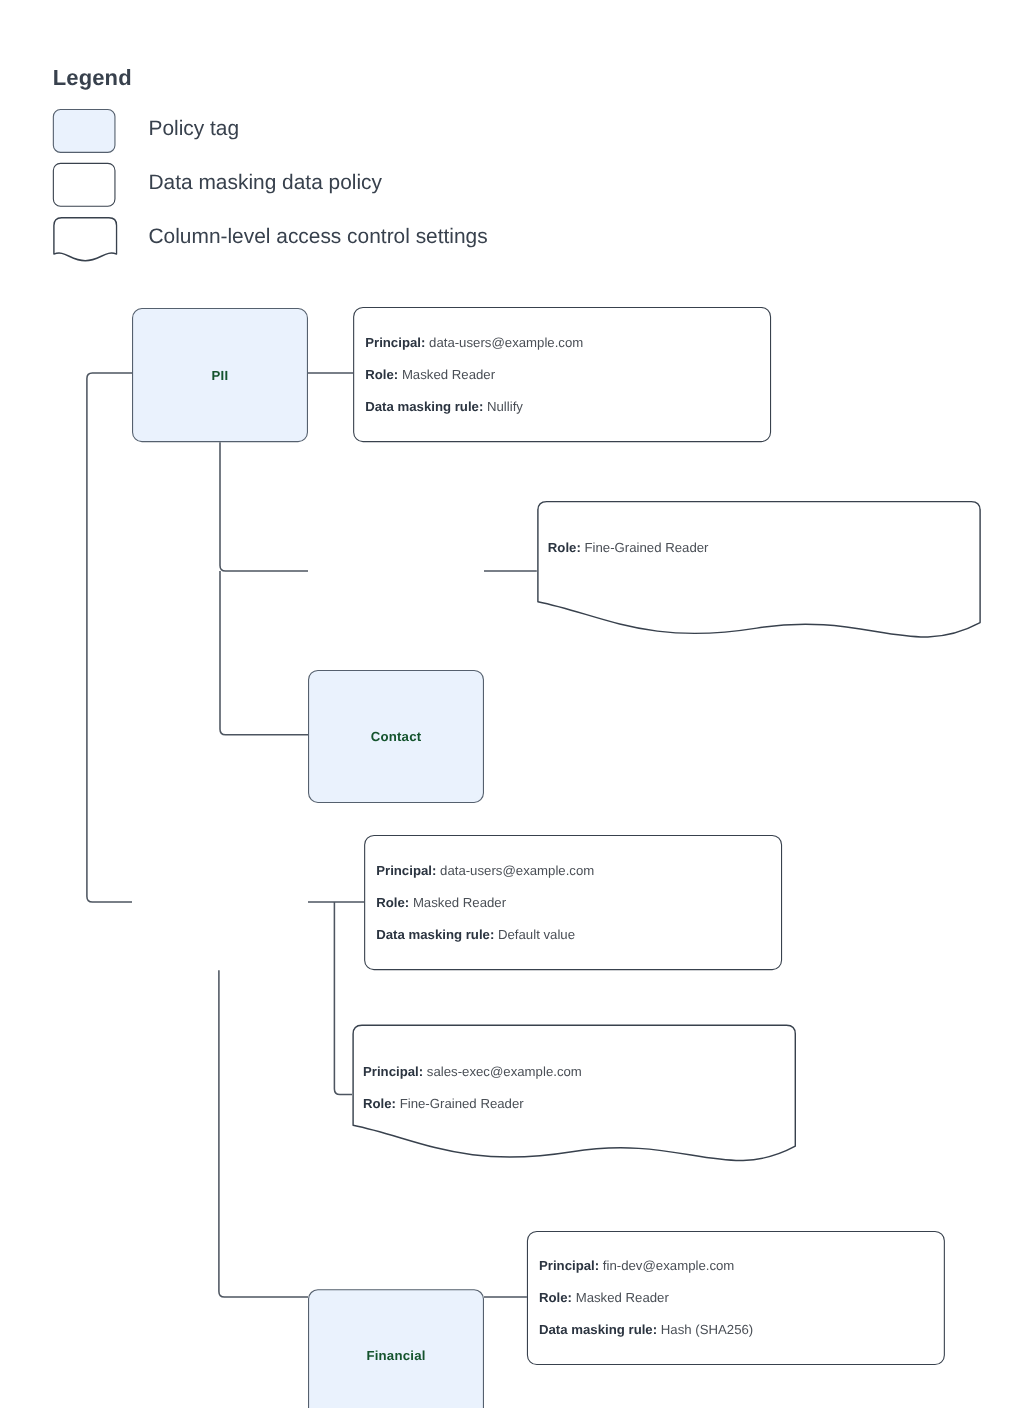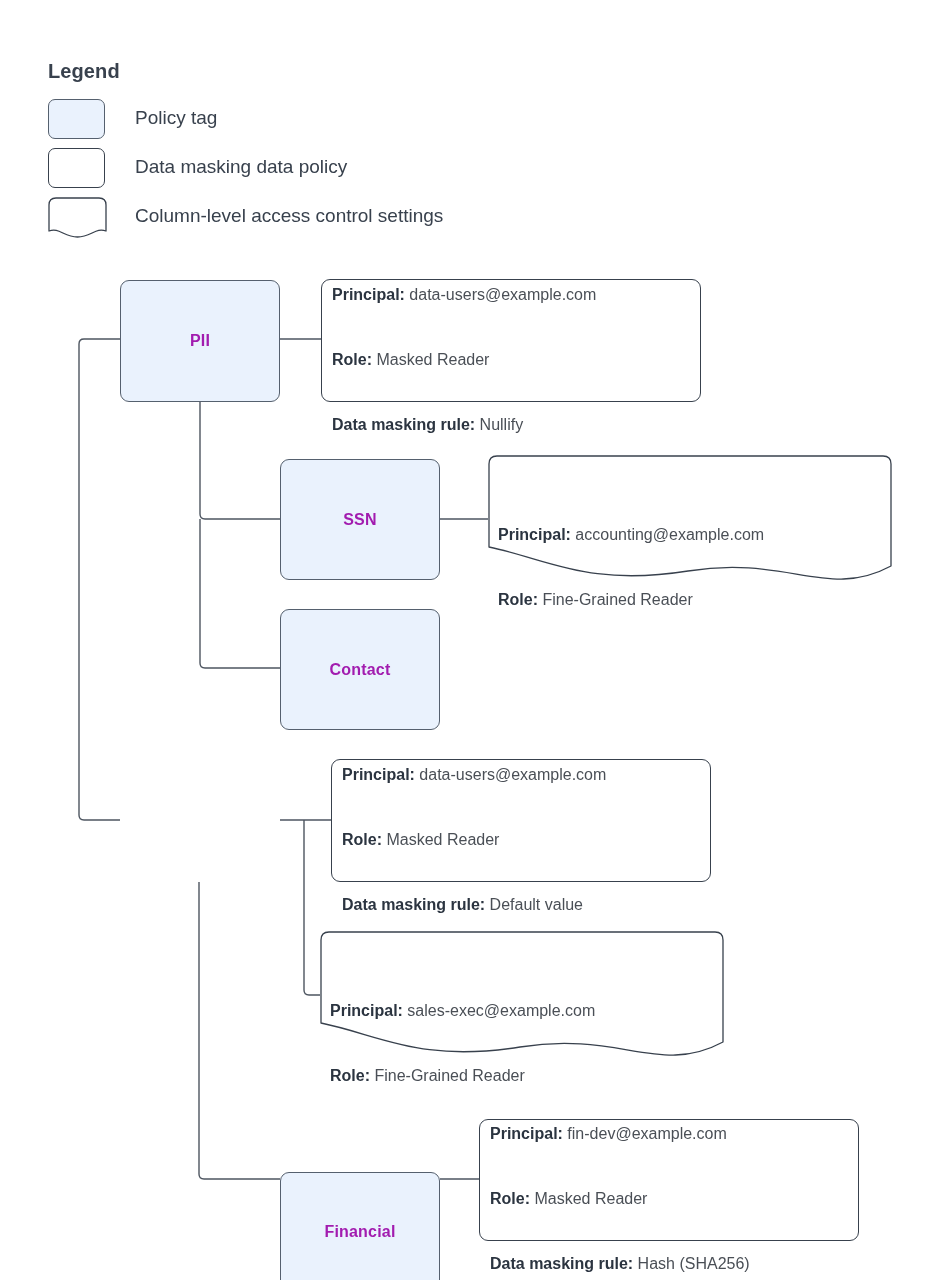--- a/index.html
+++ b/index.html
@@ -79,47 +79,46 @@
     position: absolute;
     box-sizing: border-box;
     background: #eaf2fd;
     border: 1px solid #55606e;
     border-radius: 9px;
     display: flex;
     align-items: center;
     justify-content: center;
   }
   .tag-node span {
-    font-size: 16px;
+    font-size: 12px;
     font-weight: bold;
-    color: #a21caf;
+    color: #14532d;
     letter-spacing: 0.2px;
   }
 
   
   .policy-box {
     position: absolute;
     box-sizing: border-box;
     background: #ffffff;
     border: 1px solid #38414d;
     border-radius: 9px;
   }
   .policy-lines {
     position: absolute;
     left: 10px;
     right: 8px;
     top: 50%;
     transform: translateY(-50%);
   }
   .pline {
-    font-size: 16px;
+    font-size: 12px;
     color: #4a4f56;
     line-height: 29px;
     white-space: nowrap;
-    margin-top: 36px;
   }
   .pline b {
     color: #2b3440;
     font-weight: bold;
   }
 
   
   .doc-box {
     position: absolute;
   }
@@ -181,23 +180,20 @@
                  C 16 40 11 30 1 34 Z" fill="#ffffff" stroke="#38414d" stroke-width="1.3" stroke-linejoin="round"></path>
       </svg>
     </div>
     <div class="legend-label">Column-level access control settings</div>
   </div>
 
   <div class="tag-node" style="left:120px; top:280px; width:160px; height:122px;">
     <span>PII</span>
   </div>
 
-  <div class="tag-node" style="left:280px; top:459px; width:160px; height:121px;">
-    <span>SSN</span>
-  </div>
 
   <div class="tag-node" style="left:280px; top:609px; width:160px; height:121px;">
     <span>Contact</span>
   </div>
 
 
   <div class="tag-node" style="left:280px; top:1172px; width:160px; height:120px;">
     <span>Financial</span>
   </div>
 
@@ -219,24 +215,20 @@
   </div>
 
   <div class="doc-box" style="left:488px; top:455px; width:404px; height:130px;">
     <svg width="404" height="130" viewBox="0 0 404 130" fill="none">
       <path d="M 1 9 Q 1 1 9 1 L 395 1 Q 403 1 403 9 L 403 111
                C 340 145 300 100 200 116
                C 100 132 60 104 1 92 Z" fill="#ffffff" stroke="#38414d" stroke-width="1.3" stroke-linejoin="round"></path>
     </svg>
     <div class="doc-lines" style="top:29px;">
       <div class="pline">
-        <b>Principal:</b>
-        <span>accounting@example.com</span>
-      </div>
-      <div class="pline">
         <b>Role:</b>
         <span>Fine-Grained Reader</span>
       </div>
     </div>
   </div>
 
   <div class="policy-box" style="left:331px; top:759px; width:380px; height:123px;">
     <div class="policy-lines">
       <div class="pline">
         <b>Principal:</b>

